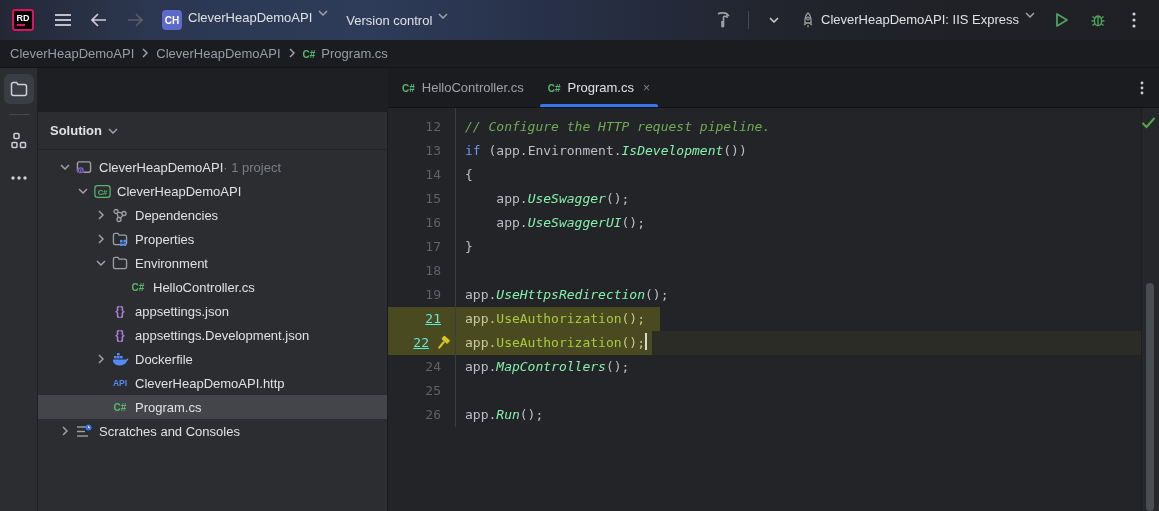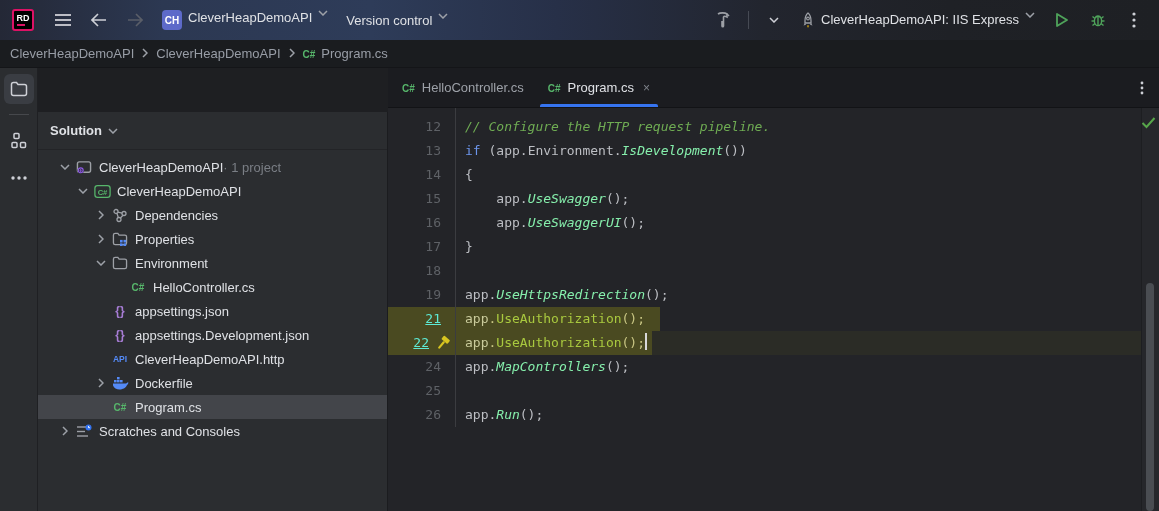--- a/index.html
+++ b/index.html
@@ -365,44 +365,44 @@
             <span class="tw-label">appsettings.json</span>
           </div>
           <div class="tree-row" style="padding-left: 53px;">
             <span class="tw-exp"></span>
             <span class="tw-icon">
               <span class="mini-badge" style="color:#a87dd6;font-size:12px">{}</span>
             </span>
             <span class="tw-label">appsettings.Development.json</span>
           </div>
           <div class="tree-row" style="padding-left: 53px;">
-            <span class="tw-exp"></span>
-            <span class="tw-icon">
-              <span class="mini-badge" style="color:#548af7;font-size:8.5px">API</span>
-            </span>
-            <span class="tw-label">CleverHeapDemoAPI.http</span>
-          </div>
-          <div class="tree-row" style="padding-left: 53px;">
             <span class="tw-exp">
               <svg width="6" height="10" viewBox="0 0 6 10">
                 <path d="M1 1 L5 5 L1 9" stroke="#9da1a8" stroke-width="1.5" fill="none"></path>
               </svg>
             </span>
             <span class="tw-icon">
               <svg width="17" height="14" viewBox="0 0 17 14">
                 <g fill="#548af7">
                   <rect x="5" y="1" width="2.6" height="2.4"></rect>
                   <rect x="2" y="4" width="2.6" height="2.4"></rect>
                   <rect x="5" y="4" width="2.6" height="2.4"></rect>
                   <rect x="8" y="4" width="2.6" height="2.4"></rect>
                   <path d="M1 7.5 L13 7.5 C14.5 7.5 15.5 6.8 16 6 C16.5 6.5 16.5 8 15 9 C14 12 10.5 13.5 7.5 13.5 C4.5 13.5 2 12 1 9.5 Z"></path>
                 </g>
               </svg>
             </span>
             <span class="tw-label">Dockerfile</span>
+          </div>
+          <div class="tree-row" style="padding-left: 53px;">
+            <span class="tw-exp"></span>
+            <span class="tw-icon">
+              <span class="mini-badge" style="color:#548af7;font-size:8.5px">API</span>
+            </span>
+            <span class="tw-label">CleverHeapDemoAPI.http</span>
           </div>
           <div class="tree-row selected" style="padding-left: 53px;">
             <span class="tw-exp"></span>
             <span class="tw-icon">
               <span class="mini-badge" style="color:#57b66b;font-size:10px">C#</span>
             </span>
             <span class="tw-label">Program.cs</span>
           </div>
           <div class="tree-row" style="padding-left: 17px;">
             <span class="tw-exp">

